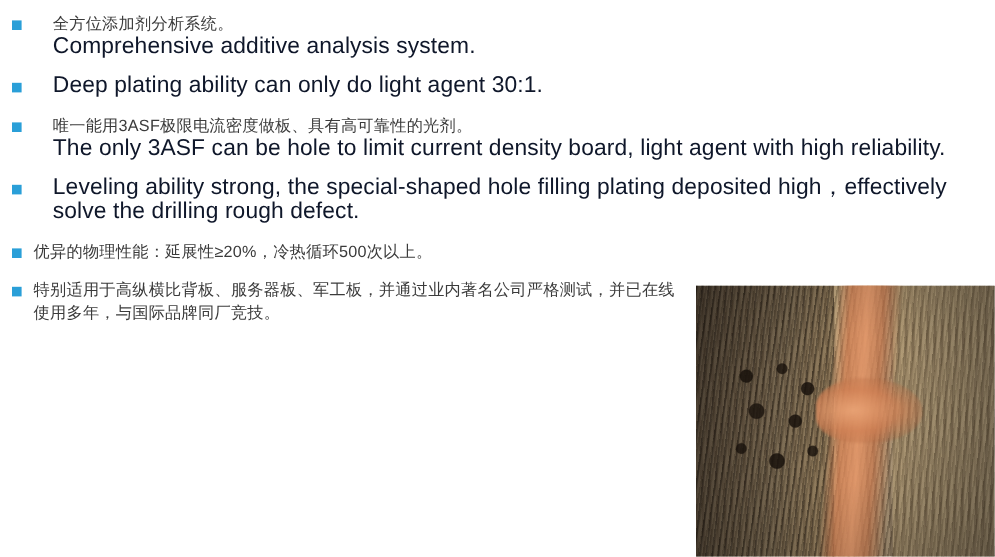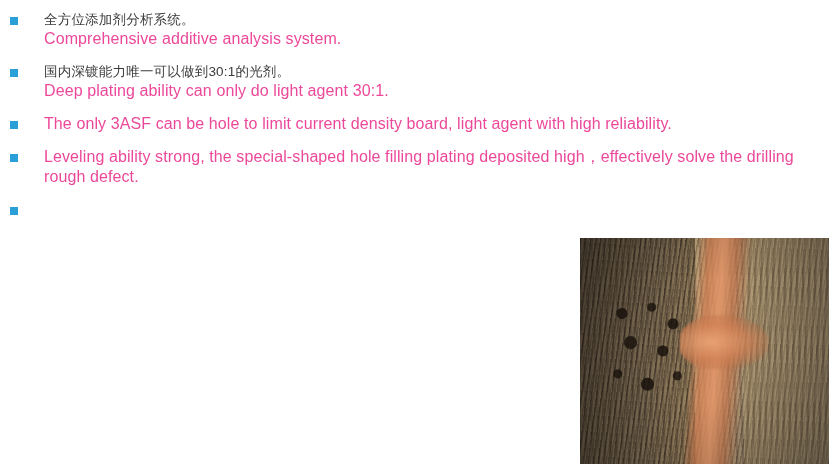--- a/index.html
+++ b/index.html
@@ -41,23 +41,23 @@
     height: 8px;
     background: #2a9fd8;
   }
   .line-cn {
     font-size: 13.5px;
     line-height: 19px;
     color: #3b3b3b;
     letter-spacing: 0.2px;
   }
   .line-en {
-    font-size: 16px;
+    font-size: 19px;
     line-height: 20px;
-    color: #ec4899;
+    color: #0f172a;
     letter-spacing: 0.1px;
   }
   .w-wide {
     max-width: 810px;
     padding-left: 44px;
   }
   .w-narrow {
     max-width: 545px;
   }
   .photo {
@@ -167,40 +167,42 @@
   <div class="content">
 
     <div class="bullet-item w-wide">
       <span class="bullet-marker" style="background: rgb(42, 159, 216);"></span>
       <div class="line-cn">全方位添加剂分析系统。</div>
       <div class="line-en">Comprehensive additive analysis system.</div>
     </div>
 
     <div class="bullet-item w-wide">
       <span class="bullet-marker" style="background: rgb(42, 159, 216);"></span>
-      <div class="line-cn">国内深镀能力唯一可以做到30:1的光剂。</div>
       <div class="line-en">Deep plating ability can only do light agent 30:1.</div>
     </div>
 
     <div class="bullet-item w-wide">
       <span class="bullet-marker" style="background: rgb(42, 159, 216);"></span>
+      <div class="line-cn">唯一能用3ASF极限电流密度做板、具有高可靠性的光剂。</div>
       <div class="line-en">The only 3ASF can be hole to limit current density board, light agent with high reliability.</div>
     </div>
 
     <div class="bullet-item w-wide">
       <span class="bullet-marker" style="background: rgb(42, 159, 216);"></span>
       <div class="line-en">Leveling ability strong, the special-shaped hole filling plating deposited high，effectively solve the drilling rough defect.</div>
     </div>
 
     <div class="bullet-item w-narrow">
       <span class="bullet-marker" style="background: rgb(42, 159, 216);"></span>
+      <div class="line-cn">优异的物理性能：延展性≥20%，冷热循环500次以上。</div>
     </div>
 
     <div class="bullet-item w-narrow">
       <span class="bullet-marker" style="background: rgb(42, 159, 216);"></span>
+      <div class="line-cn">特别适用于高纵横比背板、服务器板、军工板，并通过业内著名公司严格测试，并已在线使用多年，与国际品牌同厂竞技。</div>
     </div>
 
   </div>
 
   <div class="photo">
     <div class="photo-base"></div>
     <div class="photo-dark-left"></div>
     <div class="photo-holes"></div>
     <div class="photo-right"></div>
     <div class="photo-vein"></div>

